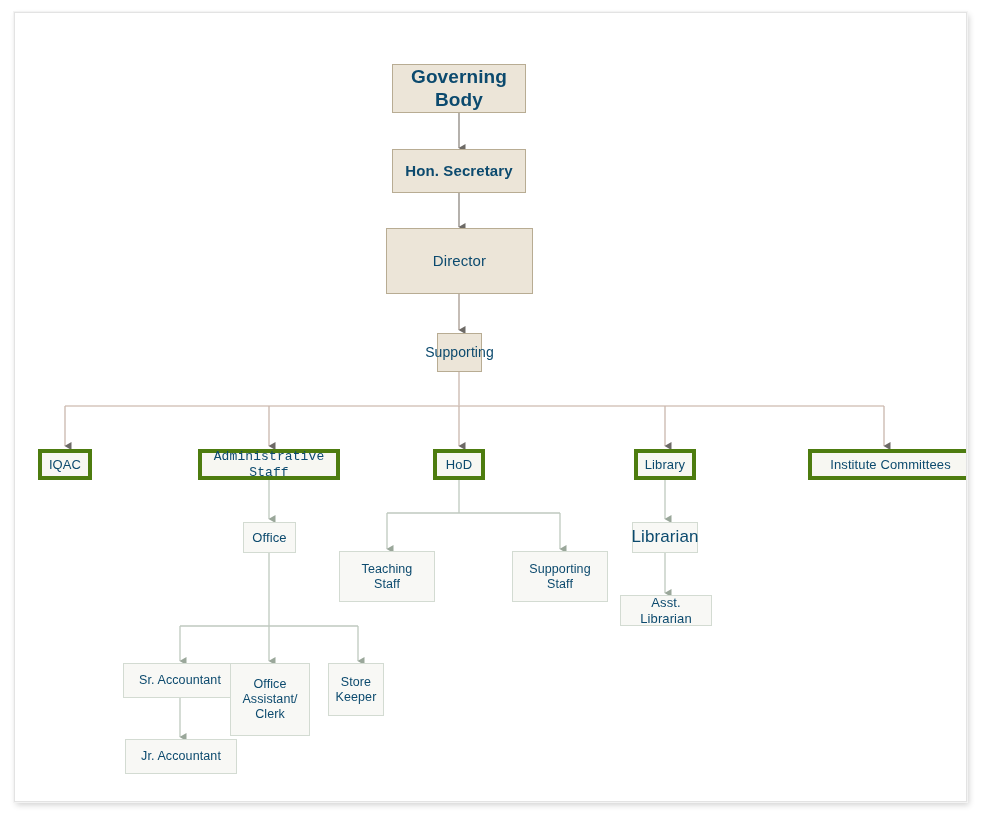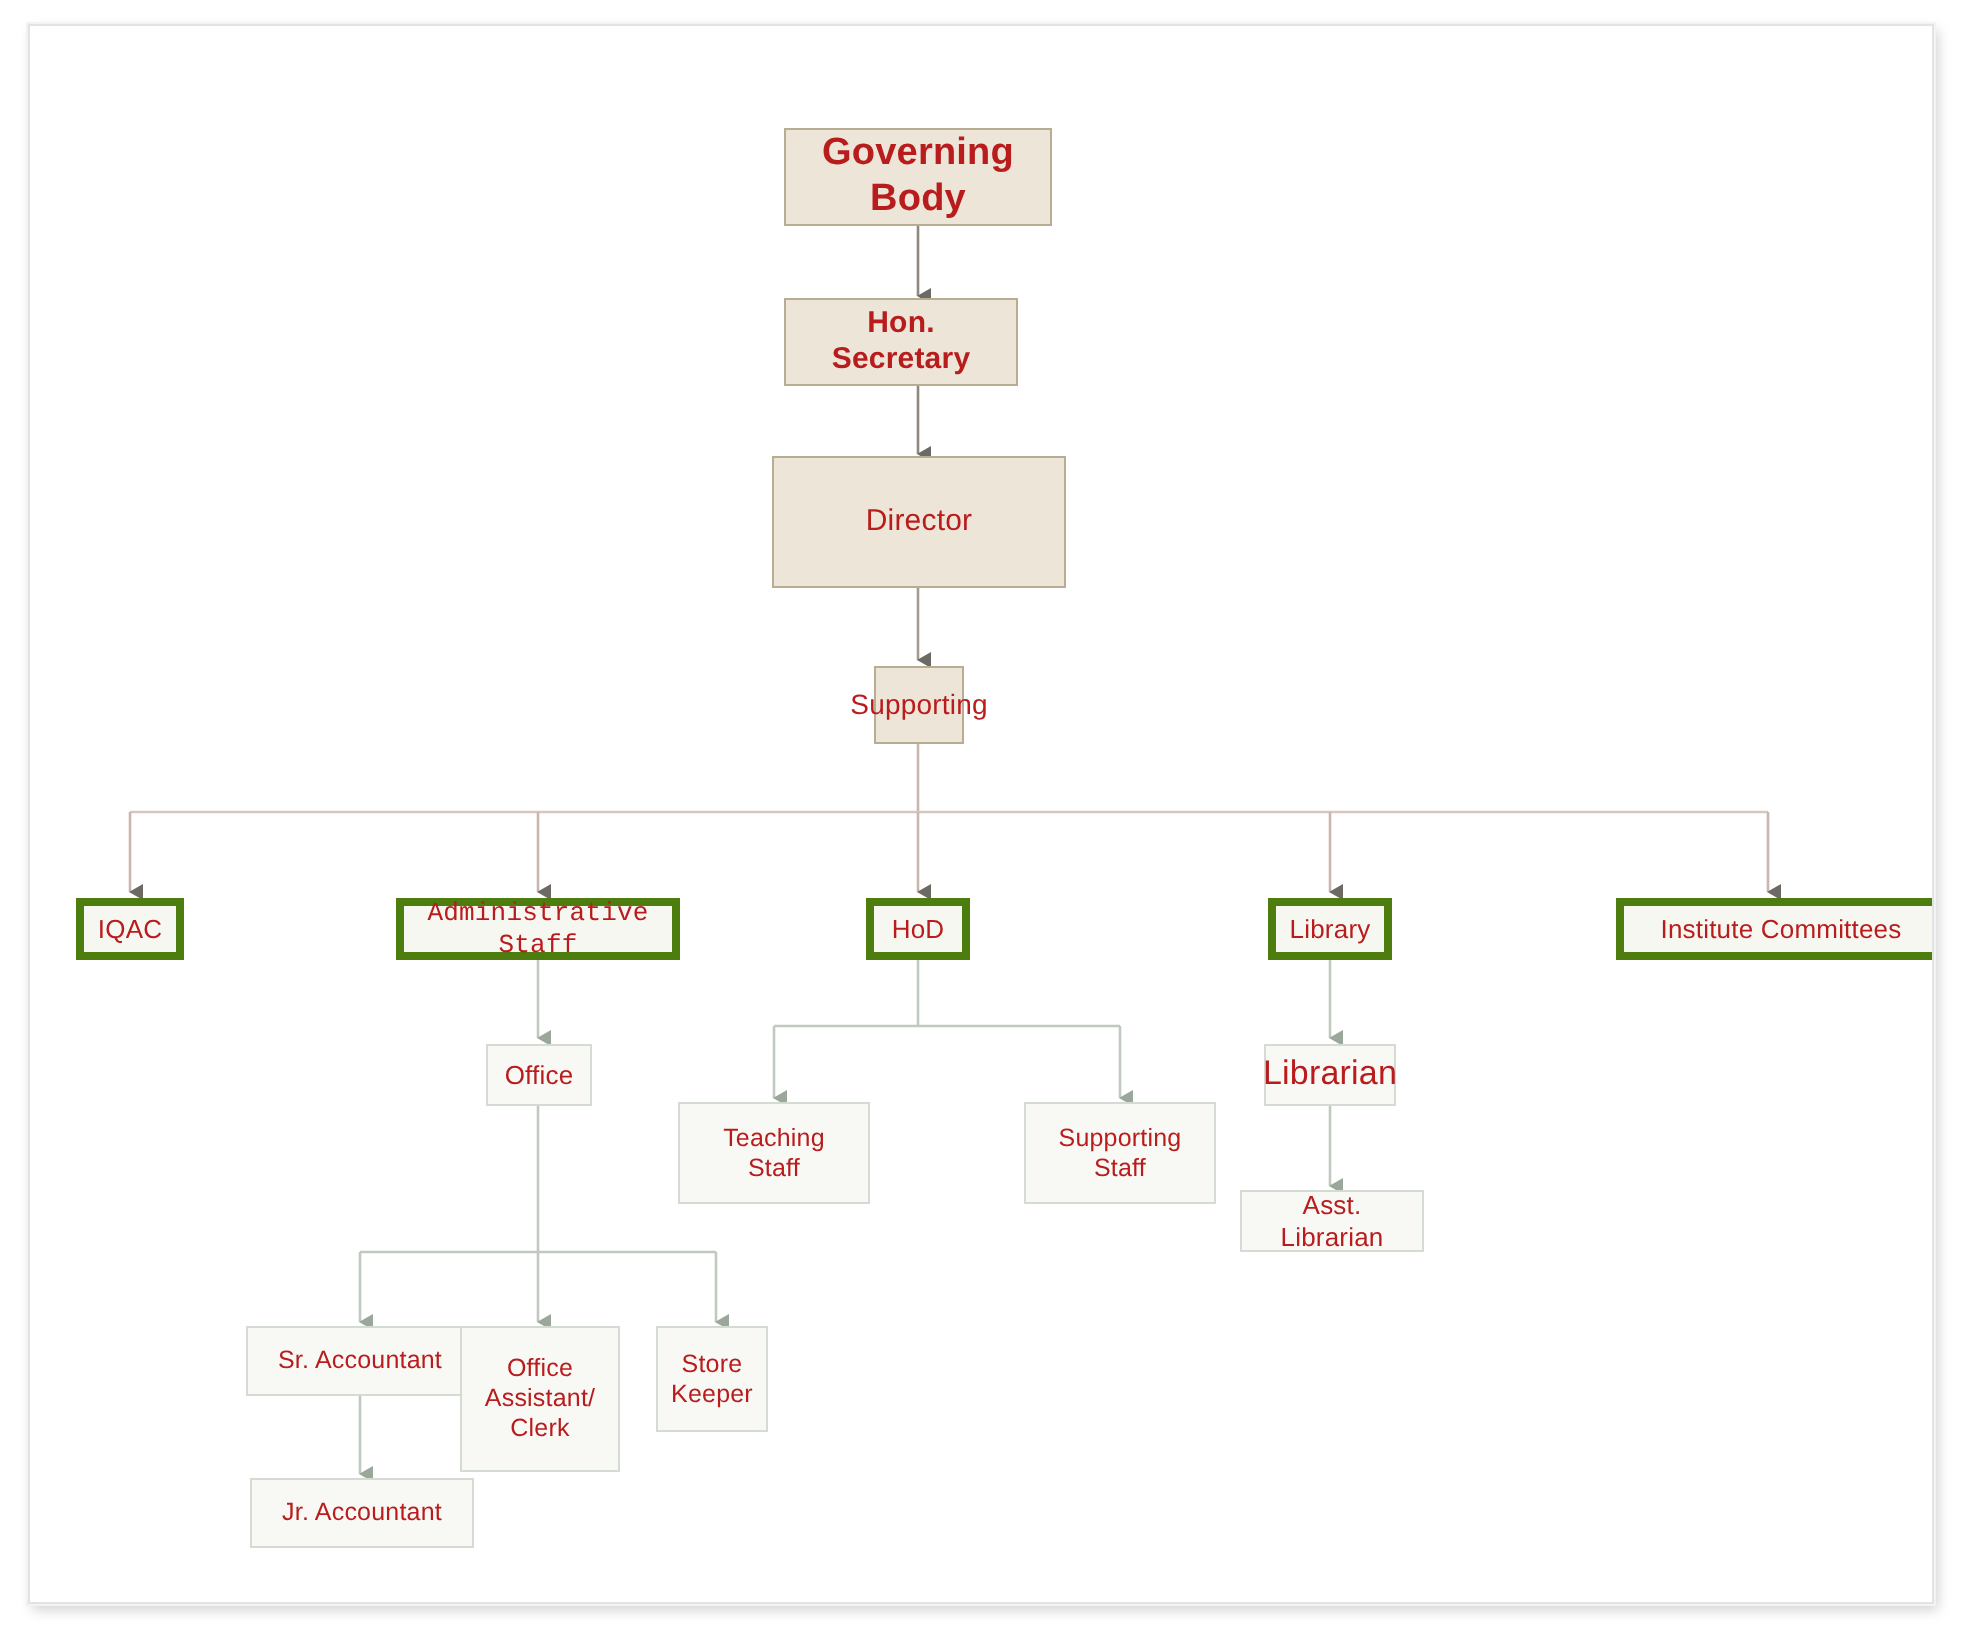--- a/index.html
+++ b/index.html
@@ -48,21 +48,21 @@
     height: 788px;
   }
 
   .node {
     position: absolute;
     box-sizing: border-box;
     display: flex;
     align-items: center;
     justify-content: center;
     text-align: center;
-    color: #b91c1c;
+    color: #0c4a6e;
     line-height: 1.18;
     letter-spacing: 0.1px;
     white-space: pre-line;
     padding: 2px 4px;
   }
 
   
   .node.tier-exec {
     background: #ece5d8;
     border: 1px solid #b8ac93;
@@ -139,21 +139,21 @@
           <path d="M343,613 L343,648" stroke="#bfc9bf" marker-end="url(#arrow-cool)"></path>
 
           <path d="M165,685 L165,724" stroke="#bfc9bf" marker-end="url(#arrow-cool)"></path>
         </g>
       </svg>
 
       <div class="node tier-exec" style="left:377px; top:51px; width:134px; height:49px; font-size:19px; font-weight:600;">
         <span class="node-label">Governing Body</span>
       </div>
 
-      <div class="node tier-exec" style="left:377px; top:136px; width:117px; height:44px; font-size:15px; font-weight:600;">
+      <div class="node tier-exec" style="left:377px; top:136px; width:134px; height:44px; font-size:15px; font-weight:600;">
         <span class="node-label">Hon. Secretary</span>
       </div>
 
       <div class="node tier-exec" style="left:371px; top:215px; width:147px; height:66px; font-size:15px;">
         <span class="node-label">Director</span>
       </div>
 
       <div class="node tier-exec" style="left:422px; top:320px; width:45px; height:39px; font-size:14px;">
         <span class="node-label">Supporting</span>
       </div>

